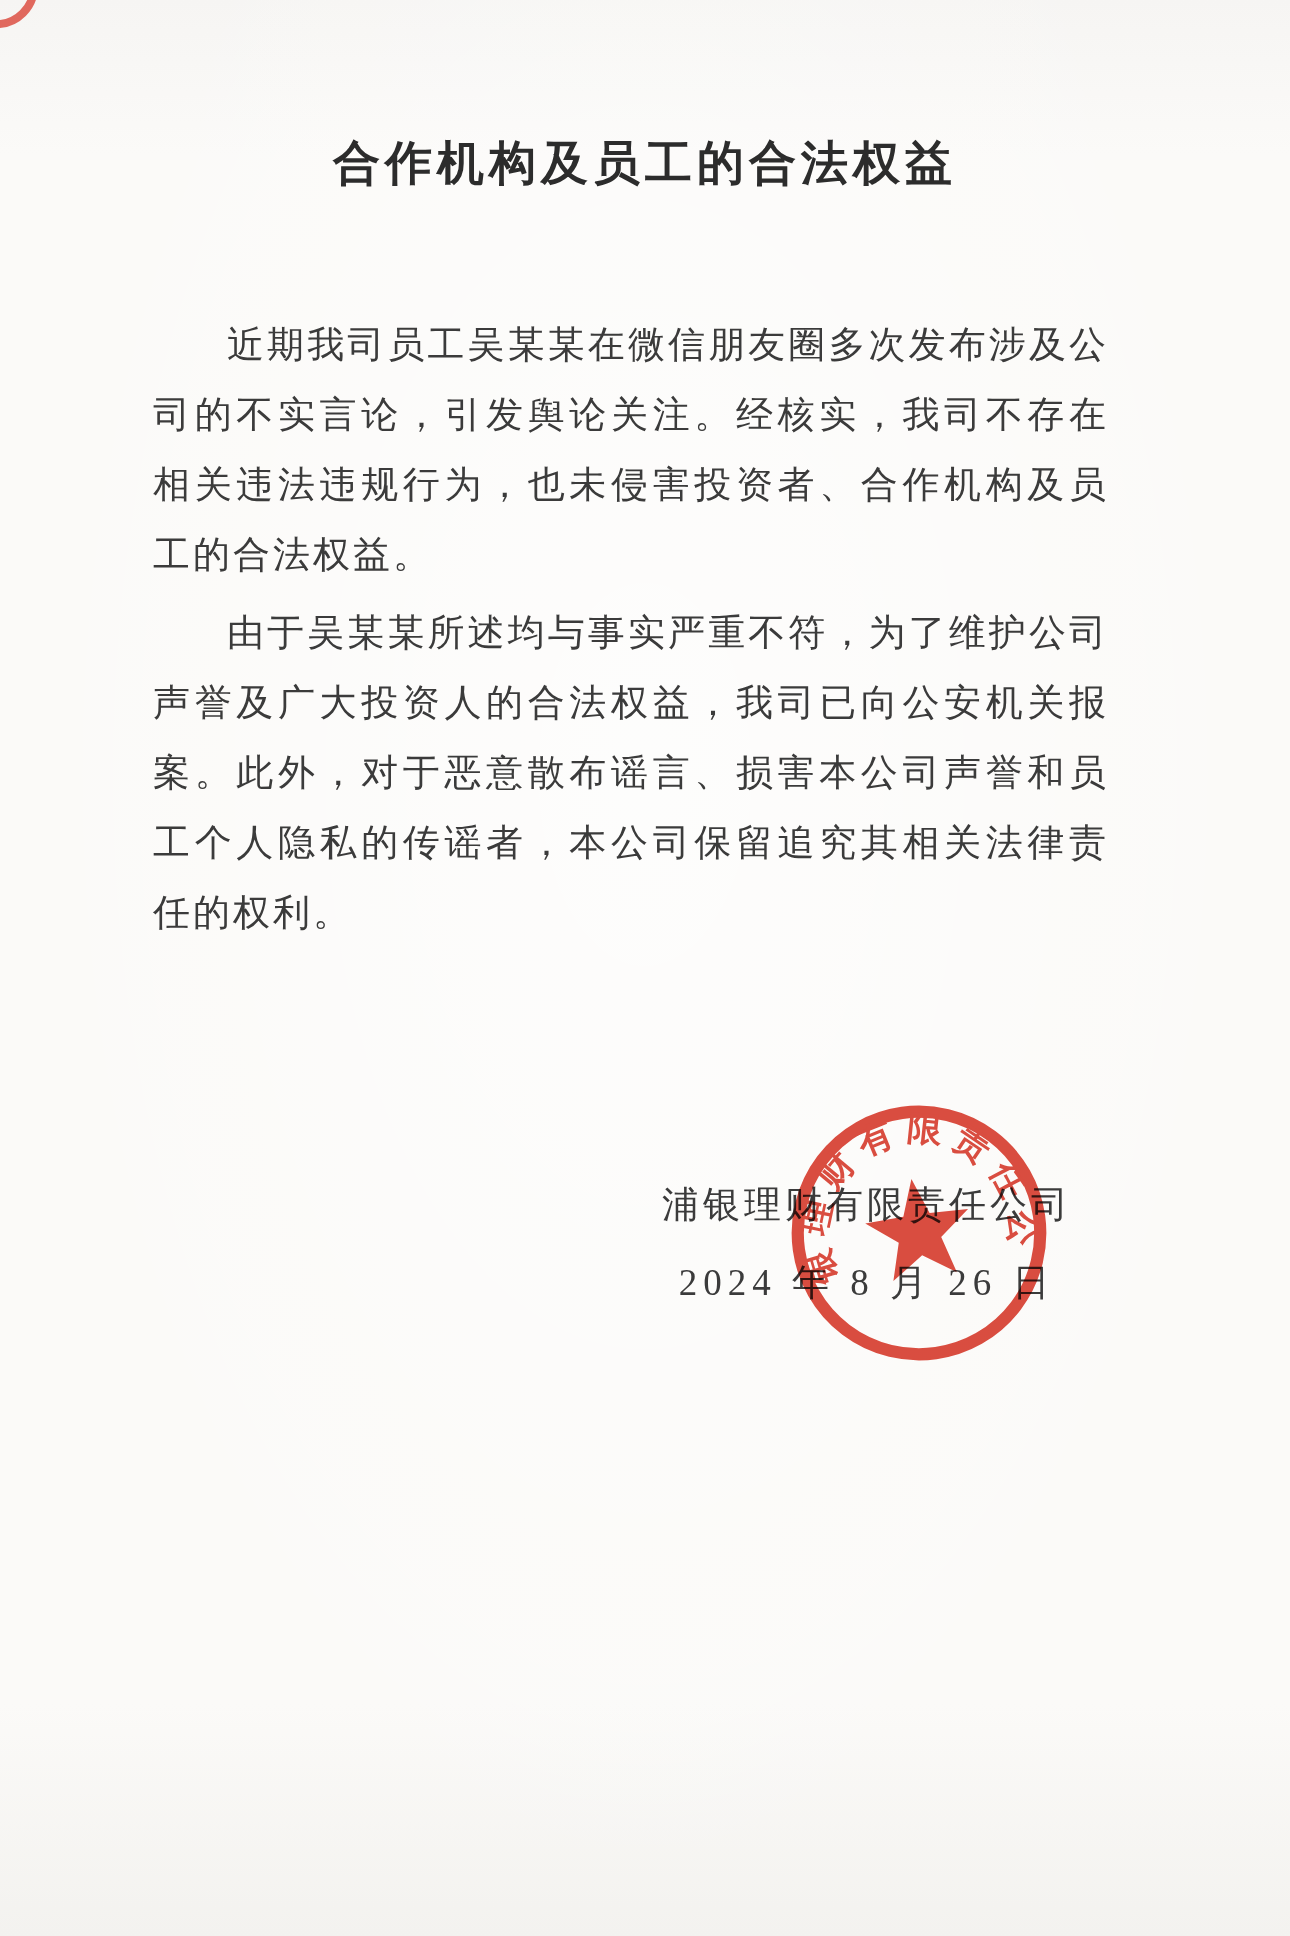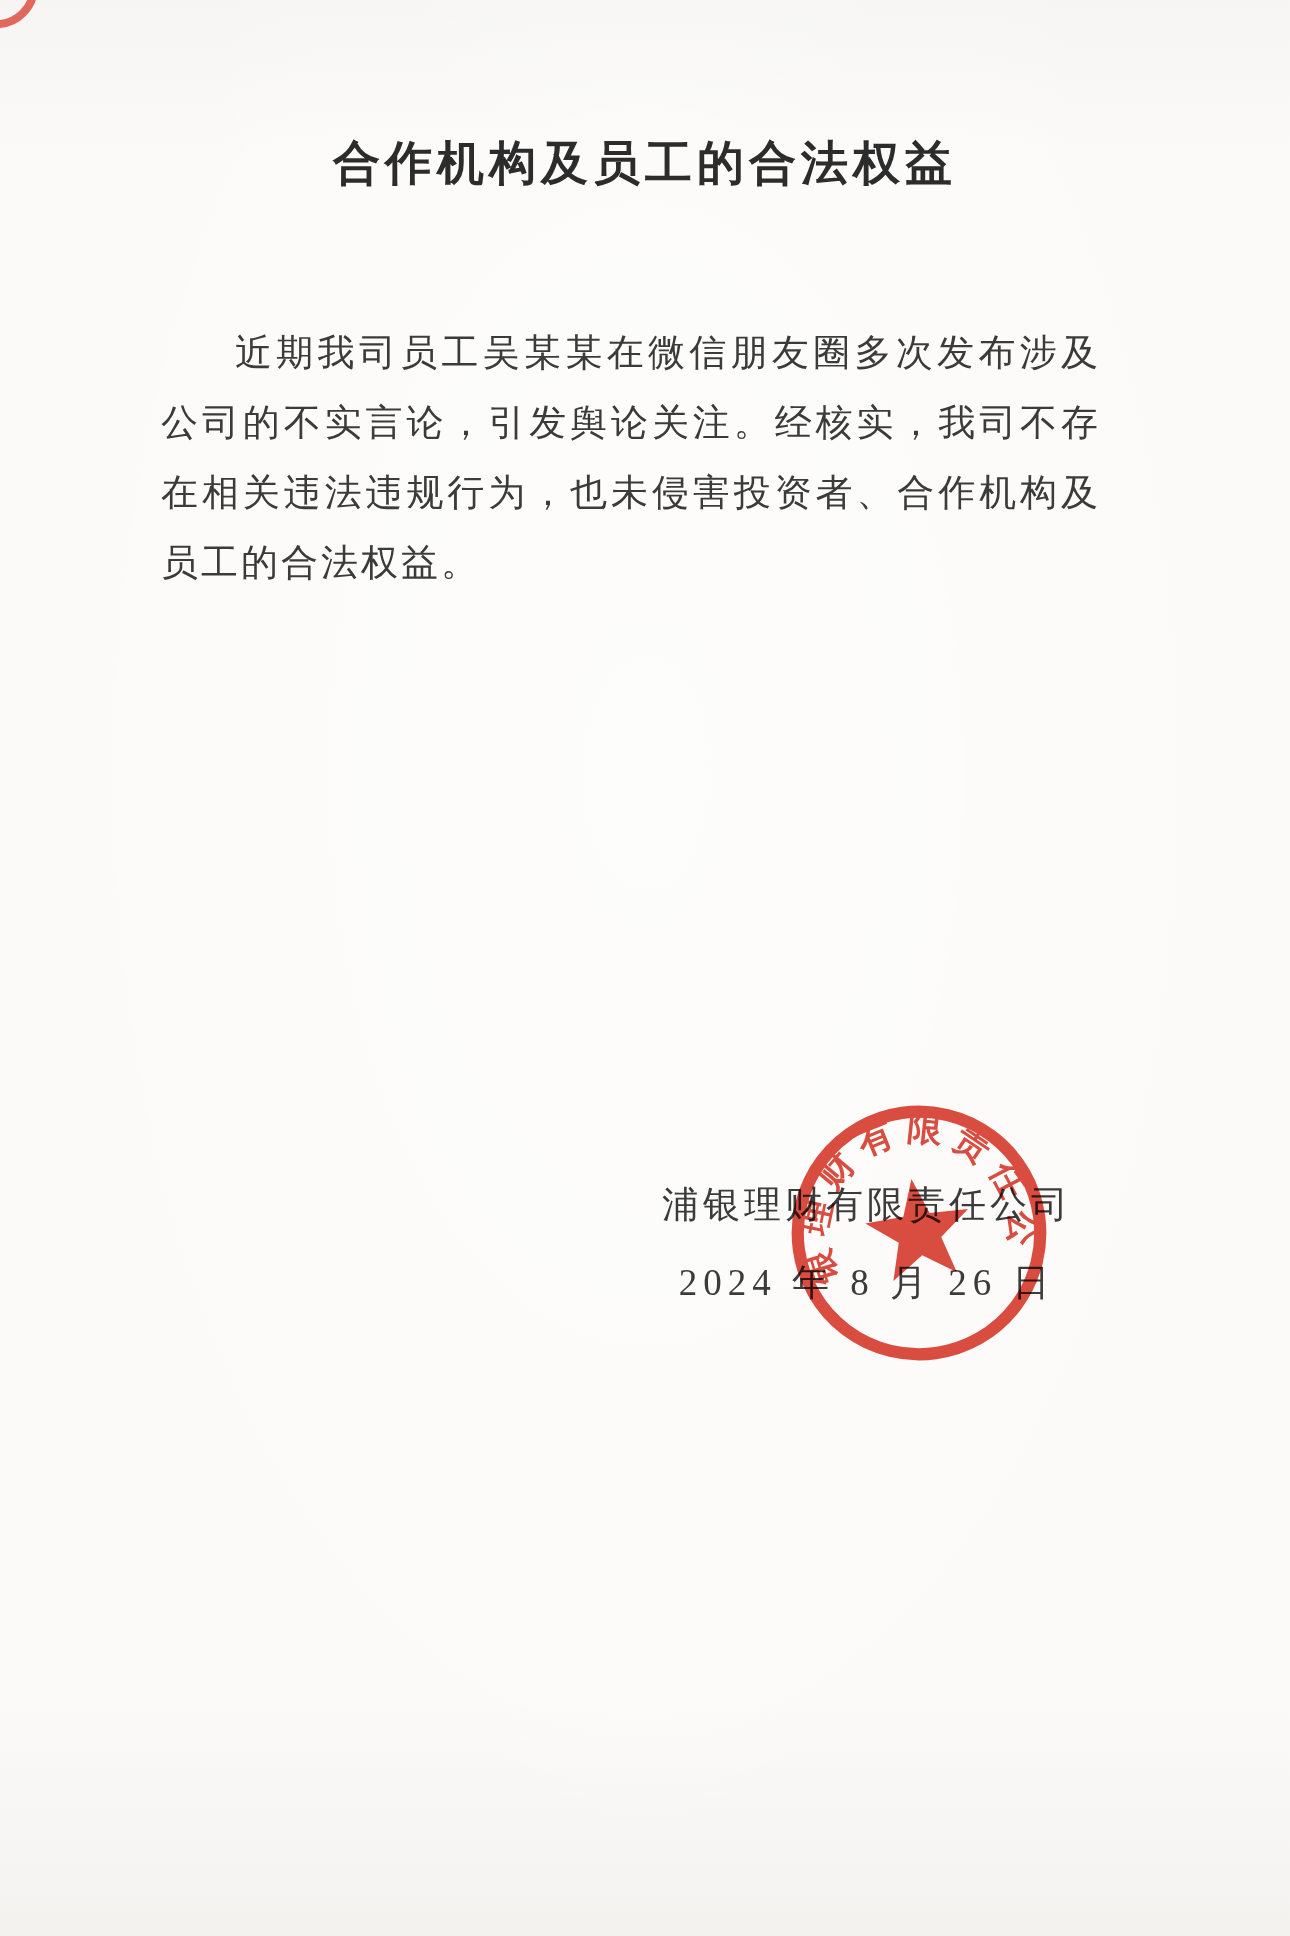--- a/index.html
+++ b/index.html
@@ -40,21 +40,21 @@
     top:302px;
     left:145px;
     width:972px;
     font-size:37px;
     line-height:70px;
     color:#3b3b3b;
     text-align:justify;
     letter-spacing:3px;
   }
   .doc-body p {
-    margin:16px;
+    margin:8px;
     text-indent:2em;
   }
   .signature-block {
     position:absolute;
     top:1166px;
     right:218px;
     text-align:center;
     font-size:37px;
     line-height:78px;
     color:#3b3b3b;
@@ -81,20 +81,21 @@
 
   <svg class="corner-fragment" viewBox="0 0 100 100">
     <circle cx="38" cy="36" r="42" fill="none" stroke="#d93a2c" stroke-width="9"></circle>
     <path d="M20 55 L55 20" stroke="#d93a2c" stroke-width="6" fill="none"></path>
   </svg>
 
   <div class="doc-title">合作机构及员工的合法权益</div>
 
   <div class="doc-body">
     <p>近期我司员工吴某某在微信朋友圈多次发布涉及公司的不实言论，引发舆论关注。经核实，我司不存在相关违法违规行为，也未侵害投资者、合作机构及员工的合法权益。</p>
+    <p>由于吴某某所述均与事实严重不符，为了维护公司声誉及广大投资人的合法权益，我司已向公安机关报案。此外，对于恶意散布谣言、损害本公司声誉和员工个人隐私的传谣者，本公司保留追究其相关法律责任的权利。</p>
   </div>
 
   <div class="signature-block">
     <div class="sig-name">浦银理财有限责任公司</div>
     <div class="sig-date">2024 年 8 月 26 日</div>
   </div>
 
   <svg class="company-seal" viewBox="0 0 300 300">
     <defs>
       <path id="sealArc" d="M 57.9 183.5 A 98 98 0 1 1 242.1 183.5" fill="none"></path>

